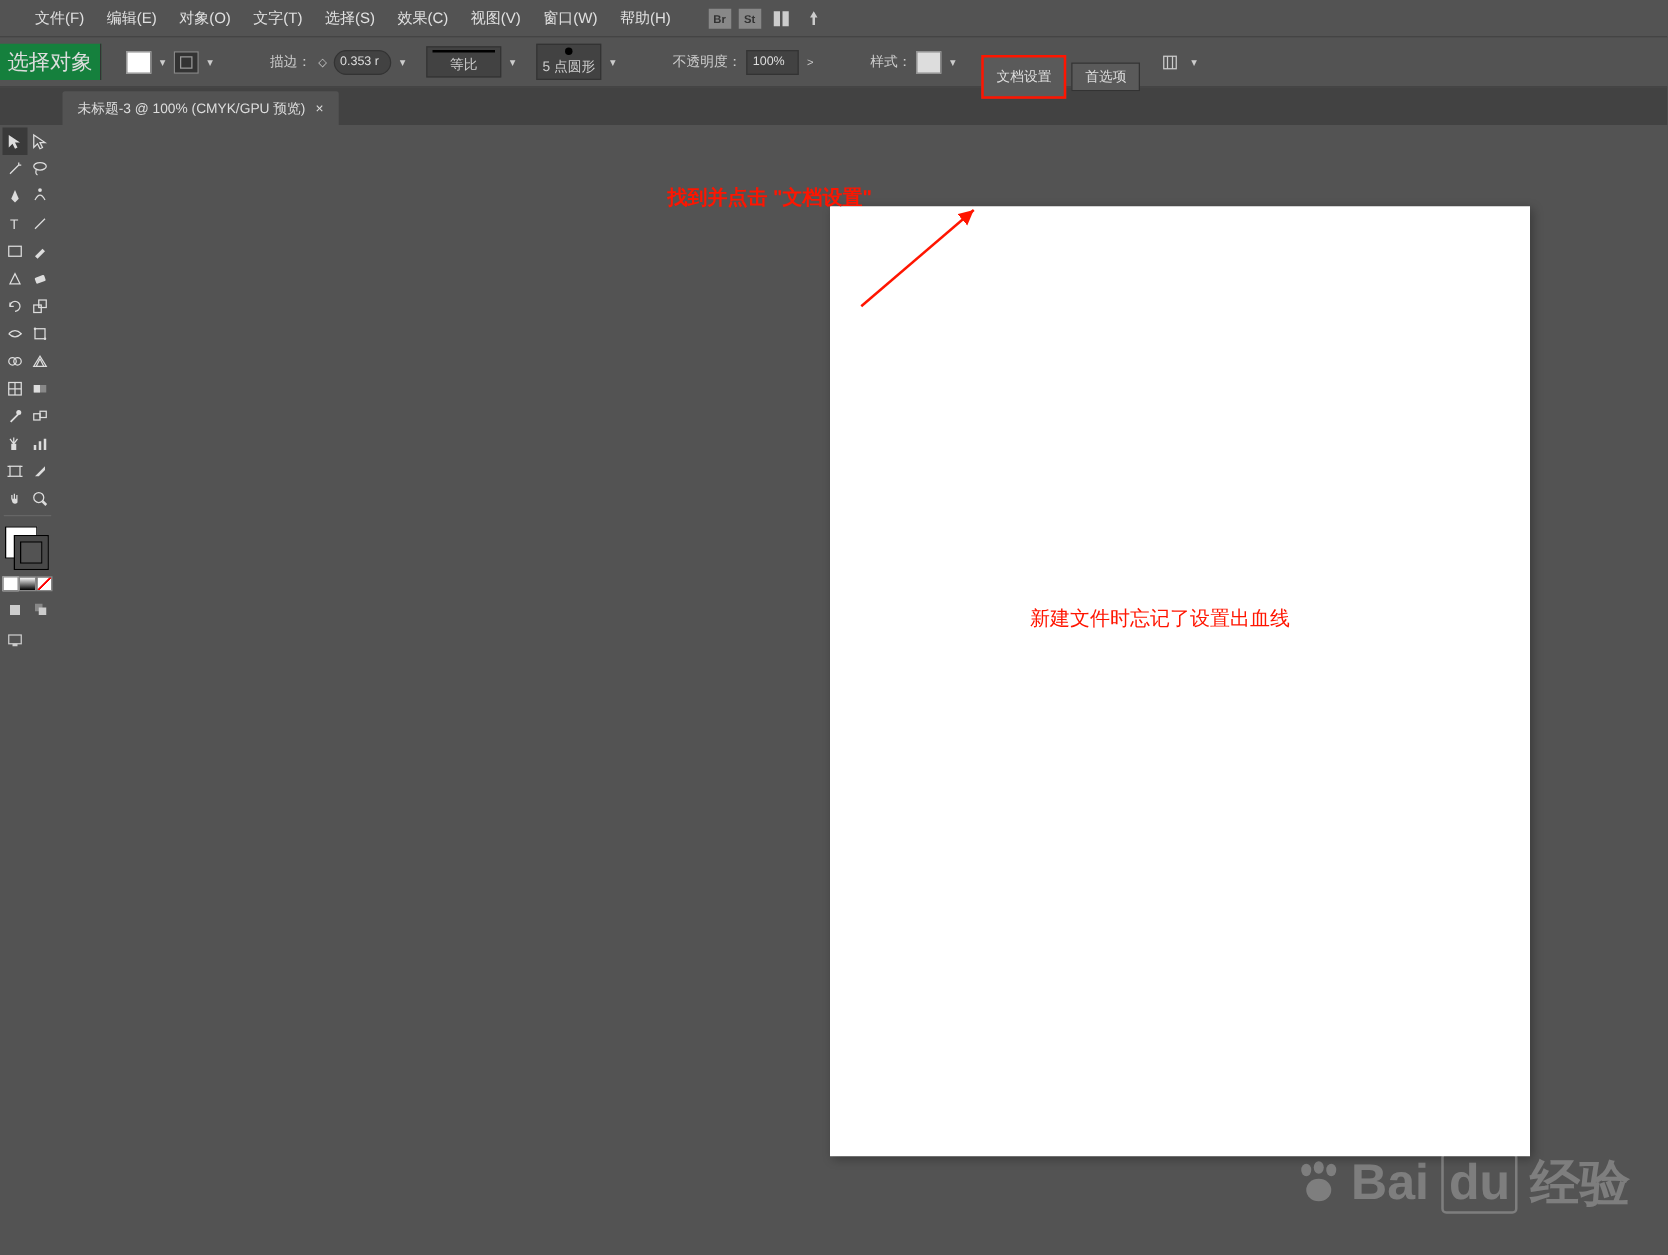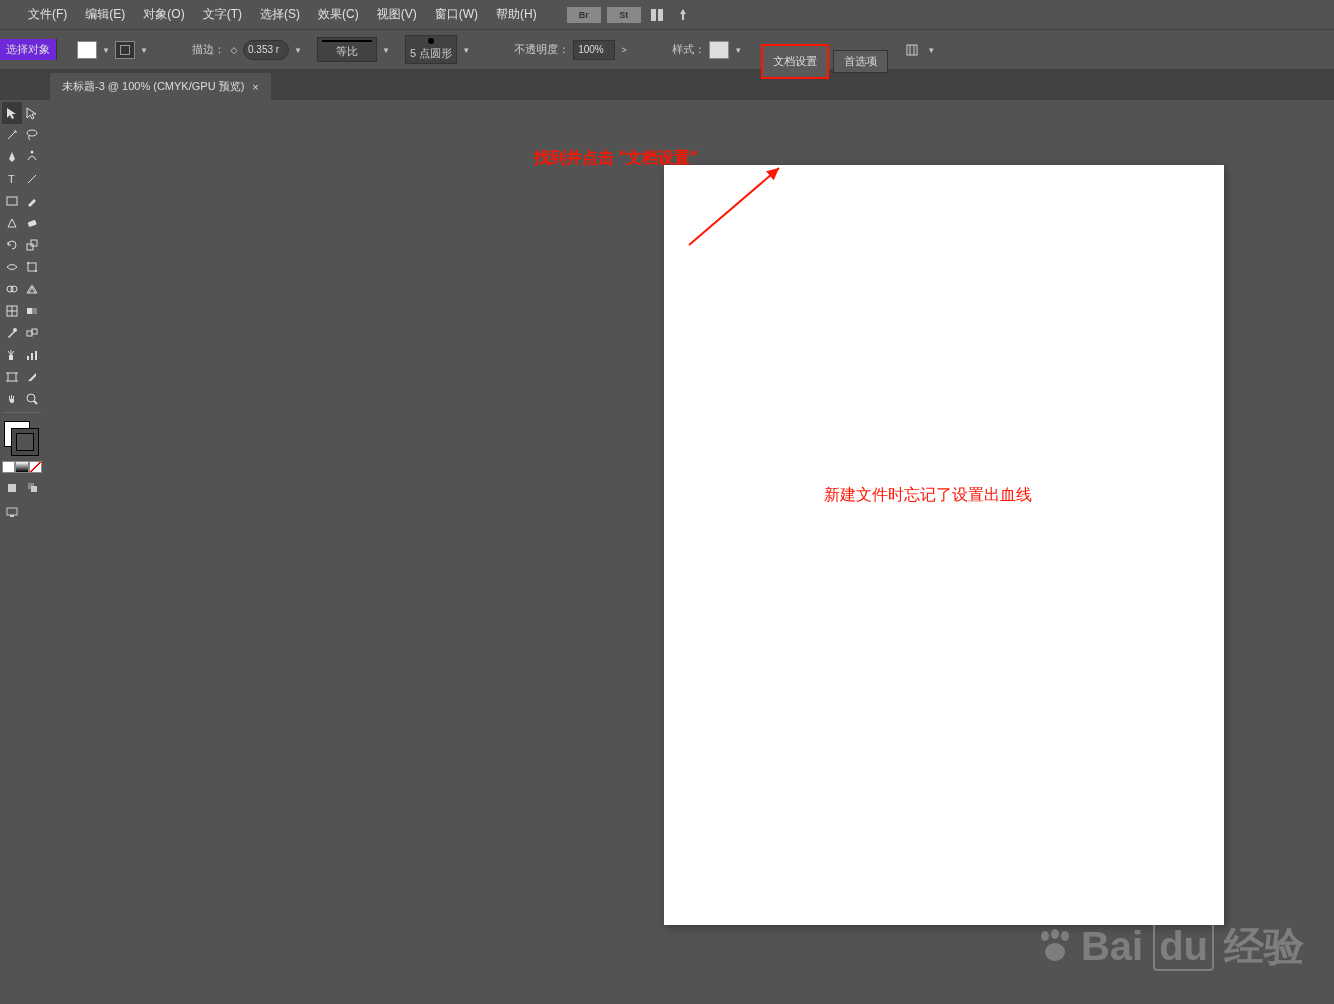--- a/index.html
+++ b/index.html
@@ -1,35 +1,35 @@
 <!DOCTYPE html>
 <html><head>
 <meta charset="utf-8">
 <style>
 * { margin: 0; padding: 0; box-sizing: border-box; font-family: "Microsoft YaHei", sans-serif; }
 body { background: #535353; width: 1334px; height: 1004px; overflow: hidden; position: relative; }
 
 .menubar { height: 30px; background: #535353; display: flex; align-items: center; padding-left: 20px; gap: 2px; color: #e0e0e0; font-size: 12px; border-bottom: 1px solid #404040; }
 .menubar-item { padding: 4px 8px; cursor: pointer; }
 .menubar-icons { display: flex; gap: 6px; margin-left: 20px; align-items: center; }
-.menubar-ico { width: 34px; height: 16px; background: #888; display: flex; align-items: center; justify-content: center; font-size: 9px; color: #333; font-weight: bold; }
+.menubar-ico { width: 18px; height: 16px; background: #888; display: flex; align-items: center; justify-content: center; font-size: 9px; color: #333; font-weight: bold; }
 
 .controlbar { height: 40px; background: #535353; display: flex; align-items: center; padding-left: 0; gap: 4px; color: #ccc; font-size: 11px; border-bottom: 1px solid #404040; }
 .cb-label { font-size: 11px; color: #ccc; margin-left: 29px; }
 .cb-swatch { width: 20px; height: 18px; border: 1px solid #888; background: #fff; }
 .cb-swatch.inner { width: 20px; height: 18px; background: #333; border: 1px solid #888; display: flex; align-items: center; justify-content: center; }
 .cb-swatch.inner::after { content: ''; width: 8px; height: 8px; border: 1px solid #999; }
 .cb-dd { width: 10px; height: 16px; display: flex; align-items: center; justify-content: center; color: #ccc; font-size: 9px; cursor: pointer; }
 .cb-input { background: #424242; color: #ddd; border: 1px solid #333; height: 20px; padding: 1px 4px; font-size: 10px; }
 .cb-stroke-line { width: 50px; height: 2px; background: #000; }
 .cb-profile { display: flex; align-items: center; gap: 2px; background: #424242; padding: 2px 4px; border: 1px solid #333; flex-direction: column; }
 .cb-dot { width: 6px; height: 6px; border-radius: 50%; background: #000; }
 .cb-btn { background: #5a5a5a; border: 1px solid #333; color: #ddd; padding: 3px 10px; font-size: 11px; cursor: pointer; margin-top: 24px; }
 .cb-btn.highlighted { border: 2px solid #ff1500; padding: 8px 10px; }
-.cb-selectlabel { background: #6d28d9; padding: 3px 6px; font-size: 11px; color: #ddd; border-right: 1px solid #333; }
+.cb-selectlabel { background: #15803d; padding: 3px 6px; font-size: 17px; color: #ddd; border-right: 1px solid #333; }
 
 .tabbar { height: 30px; background: #424242; display: flex; align-items: flex-end; padding-left: 50px; }
 .doc-tab { background: #535353; color: #ddd; font-size: 11px; padding: 6px 12px; display: flex; align-items: center; gap: 8px; border-top-left-radius: 2px; border-top-right-radius: 2px; }
 .tab-close { cursor: pointer; font-size: 11px; }
 
 .main-area { position: absolute; top: 100px; left: 0; right: 0; bottom: 0; background: #535353; }
 
 .toolbox { position: absolute; left: 0; top: 0; width: 44px; background: #535353; padding: 2px; display: flex; flex-direction: column; gap: 0; }
 .tool-row { display: flex; gap: 0; }
 .tool { width: 20px; height: 22px; display: flex; align-items: center; justify-content: center; color: #ddd; font-size: 13px; cursor: pointer; position: relative; }

